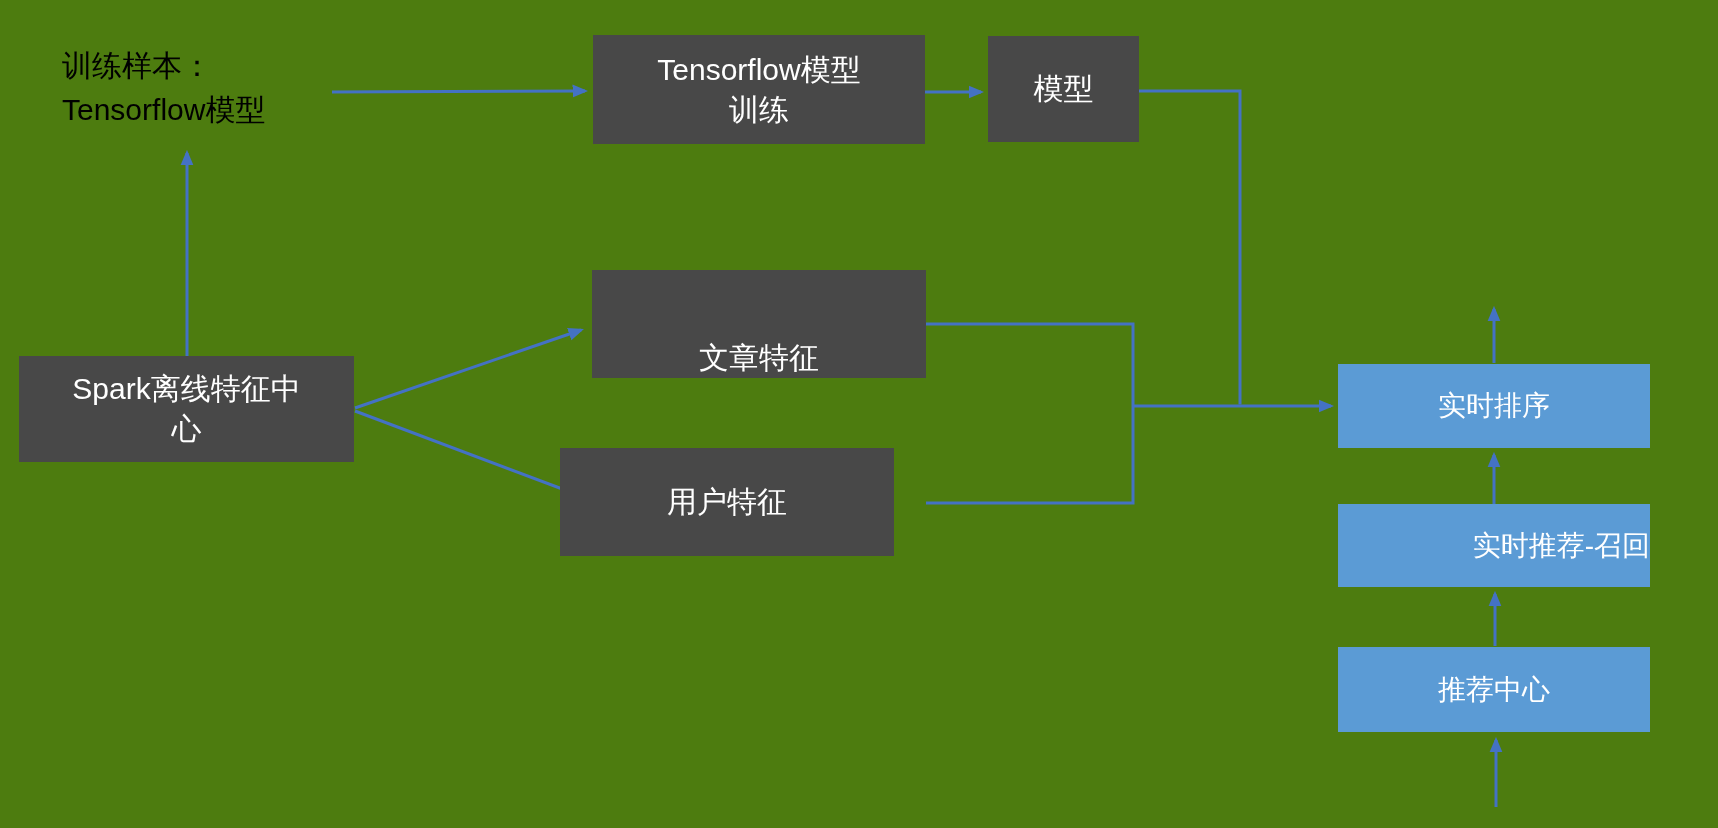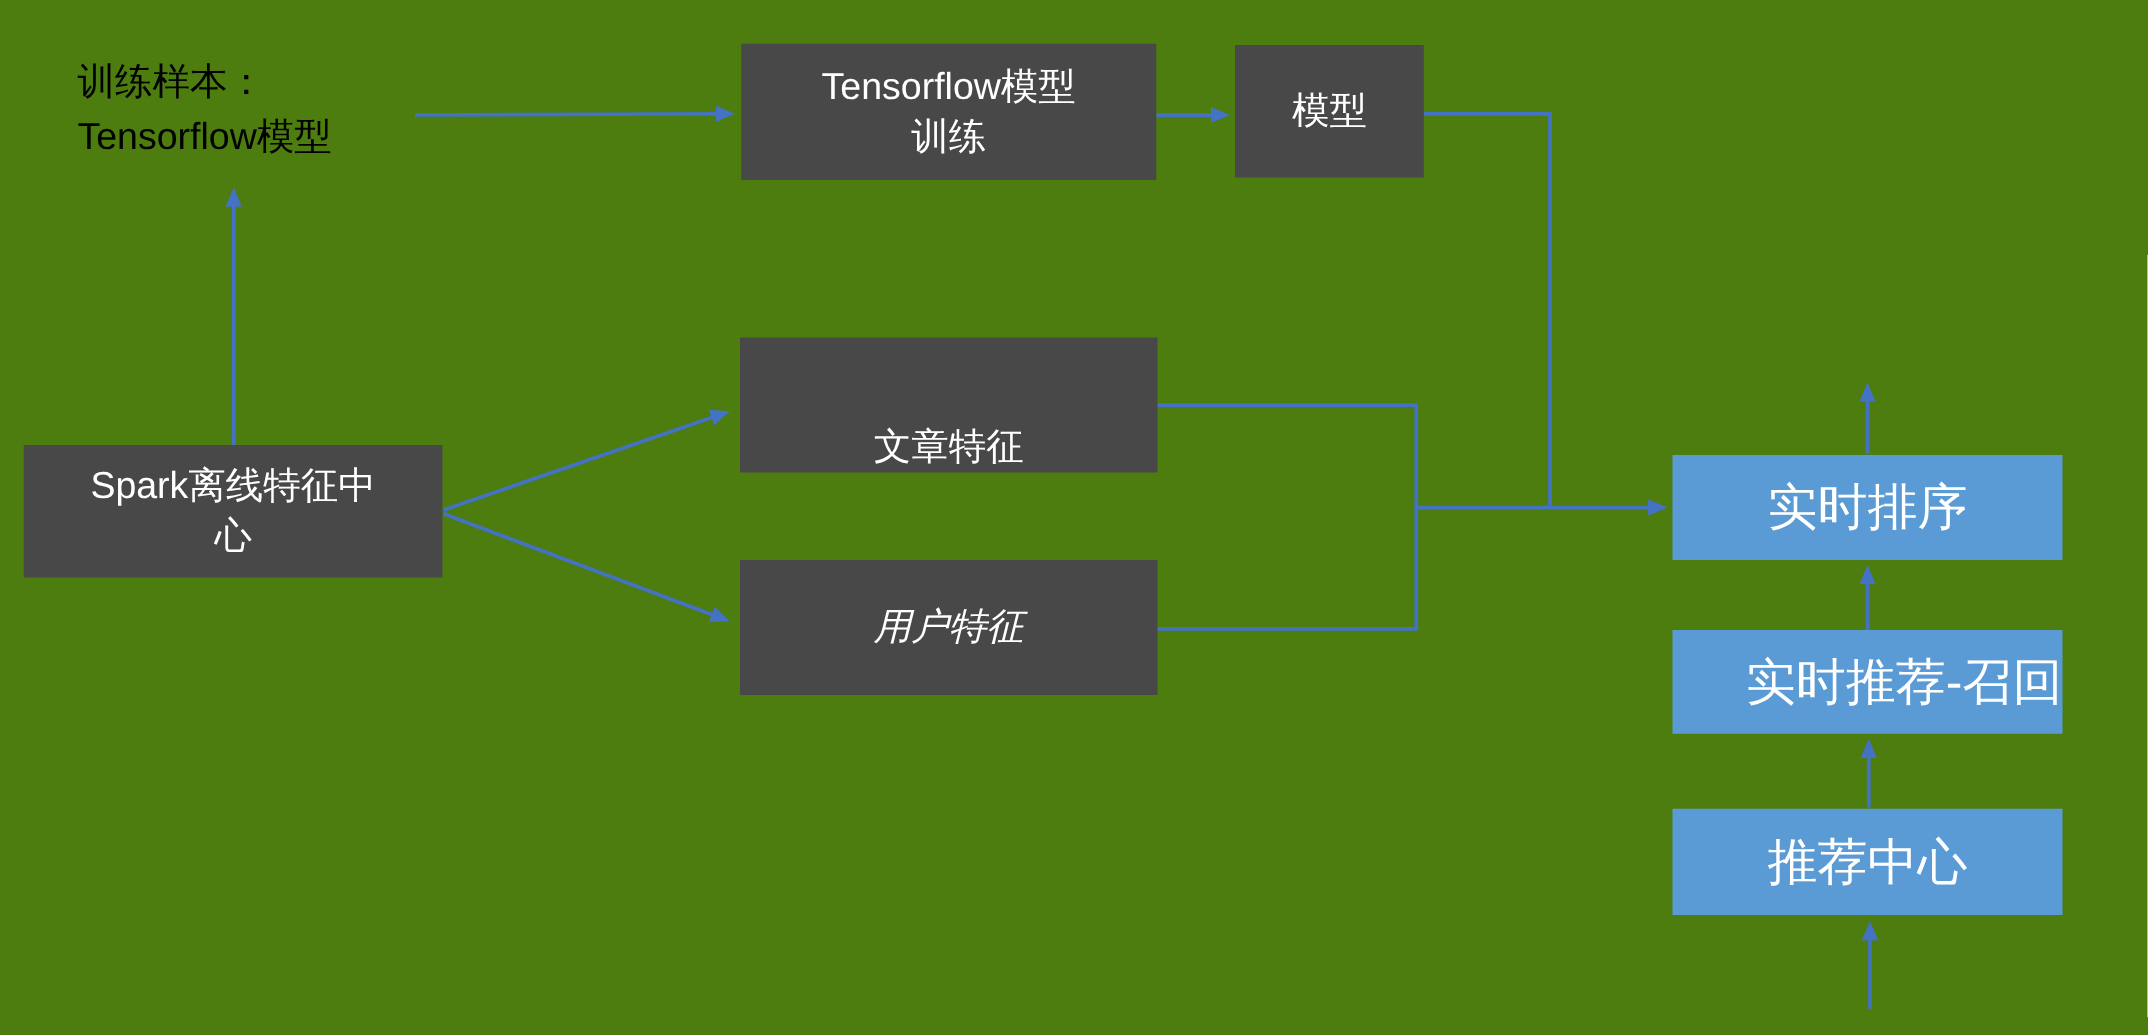--- a/index.html
+++ b/index.html
@@ -8,31 +8,31 @@
     font-family:"Liberation Sans",sans-serif;overflow:hidden;
   }
   svg.edges{position:absolute;left:0;top:0;width:1718px;height:828px;}
   .edge{stroke:var(--arrow,#4472C4);stroke-width:3;fill:none;}
   .arrow-fill{fill:var(--arrow,#4472C4);}
   .node{
     position:absolute;display:flex;flex-direction:column;
     align-items:center;justify-content:center;text-align:center;
   }
   .dark{background:var(--dark-box,#484848);color:var(--box-text,#ffffff);font-size:30px;line-height:40px;}
-  .blue{background:var(--blue-box,#5B9BD5);color:var(--box-text,#ffffff);font-size:40px;line-height:40px;}
+  .blue{background:var(--blue-box,#5B9BD5);color:var(--box-text,#ffffff);font-size:28px;line-height:40px;}
   .ln{display:block;}
   .free-label{
     position:absolute;left:62px;top:44px;
     color:var(--label-text,#000000);font-size:30px;line-height:44px;text-align:left;
   }
   #n-tensorflow{left:593px;top:35px;width:332px;height:109px;}
   #n-model{left:988px;top:36px;width:151px;height:106px;}
   #n-spark{left:19px;top:356px;width:335px;height:106px;text-align:center;}
   #n-article{left:592px;top:270px;width:334px;height:108px;justify-content:flex-end;}
-  #n-user{left:592px;top:448px;width:334px;height:108px;font-style:italic;}
+  #n-user{left:560px;top:448px;width:334px;height:108px;}
   #n-ranking{left:1338px;top:364px;width:312px;height:84px;}
   #n-recall{left:1338px;top:504px;width:312px;height:83px;align-items:flex-end;}
   #n-center{left:1338px;top:647px;width:312px;height:85px;}
 </style>
 </head>
 <body>
 
 <div class="canvas">
 
   <svg class="edges" viewBox="0 0 1718 828">

